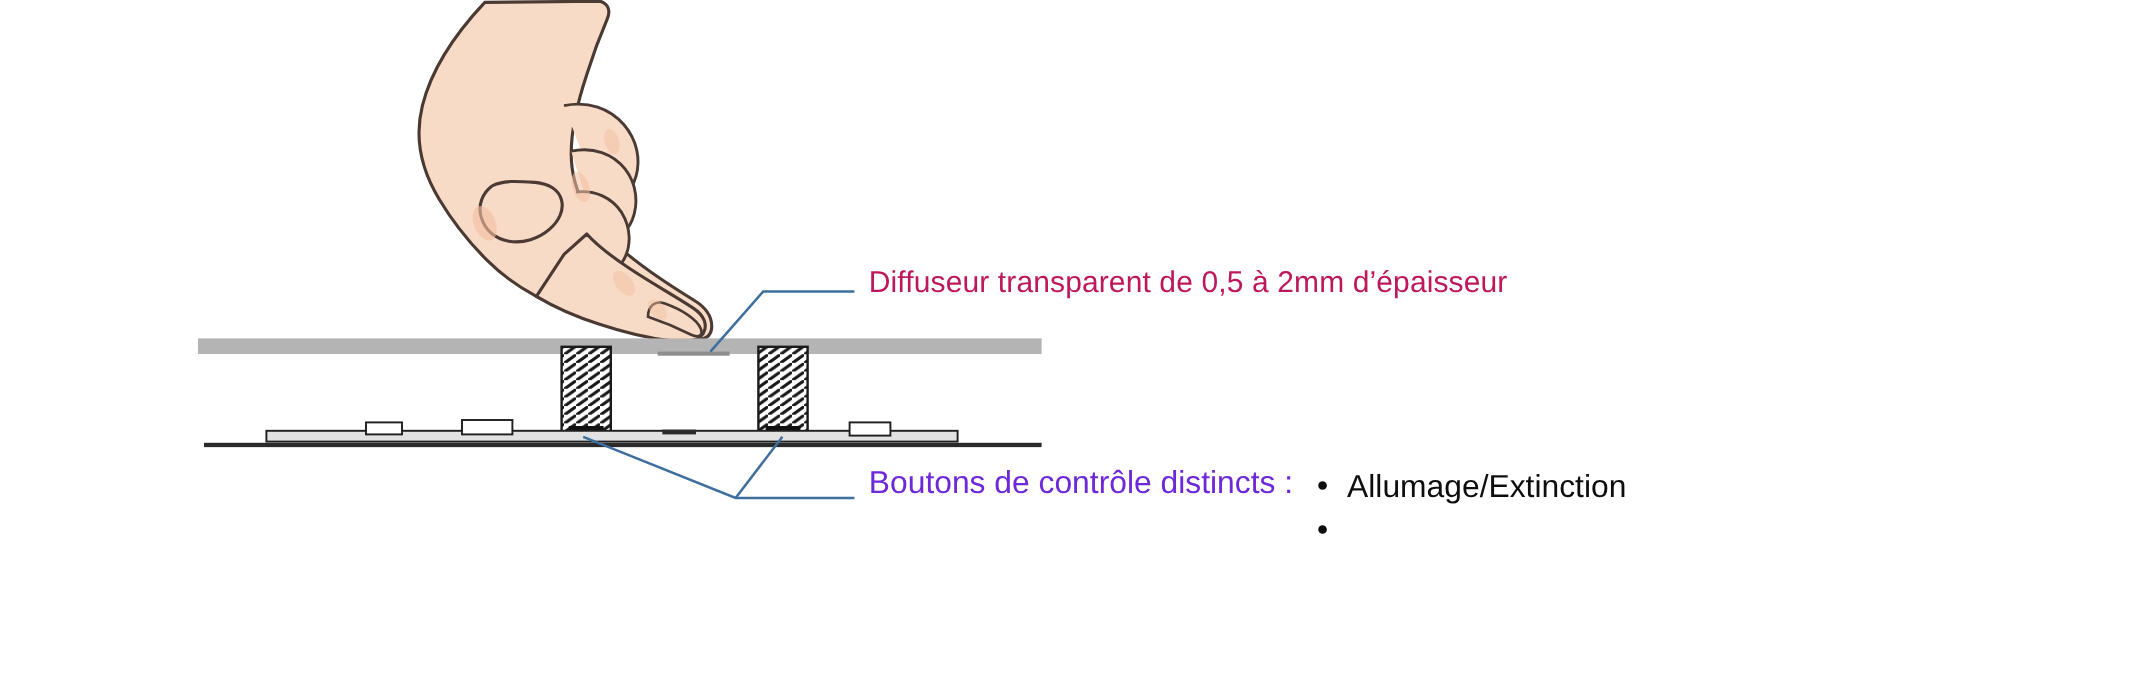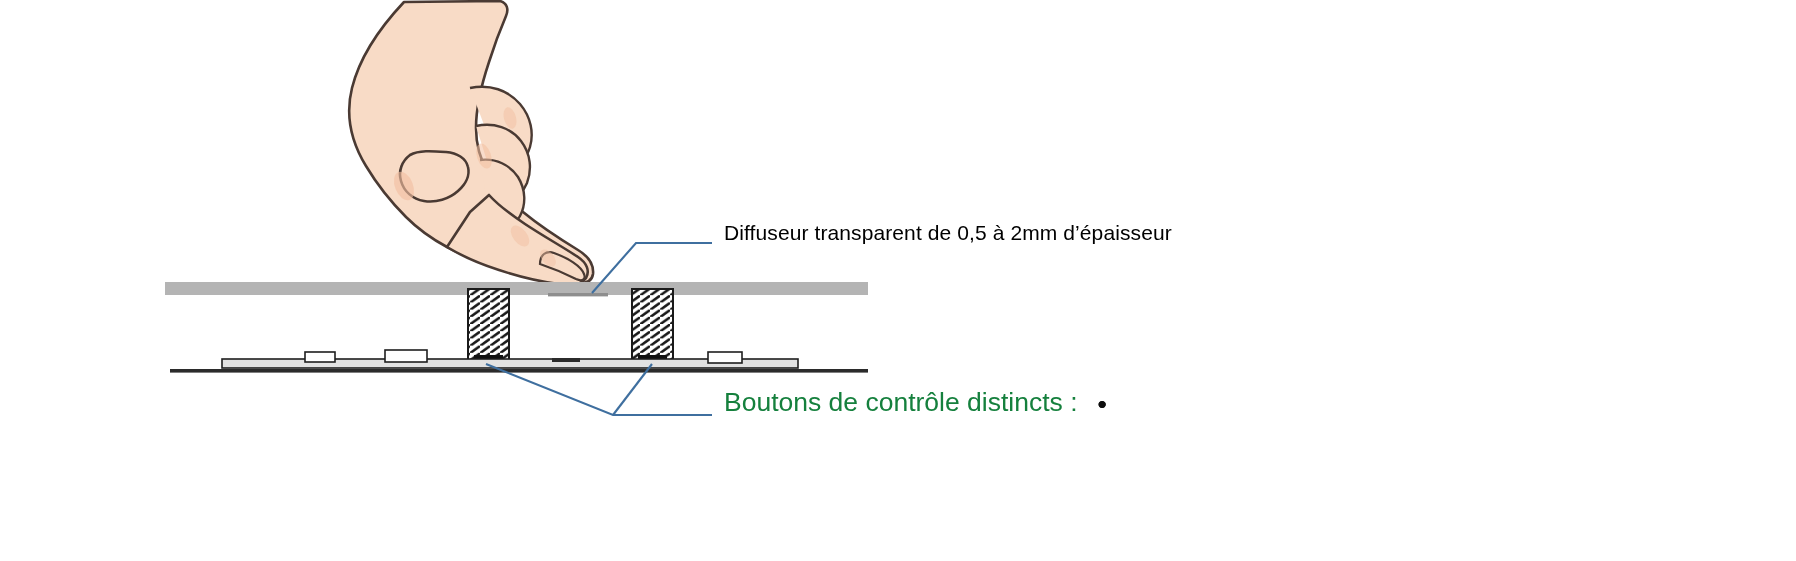--- a/index.html
+++ b/index.html
@@ -7,30 +7,30 @@
     width:1796px;height:561px;background:#ffffff;
     font-family:"Liberation Sans", sans-serif;
     -webkit-font-smoothing:antialiased;
     overflow:hidden;position:relative;
   }
   #stage{position:absolute;left:0;top:0;width:1796px;height:561px;}
   svg.layer{position:absolute;left:0;top:0;width:1796px;height:561px;overflow:visible;}
 
   .lbl{
     position:absolute;
-    color:#000000;
-    font-size:21px;
+    color:#be185d;
+    font-size:25px;
     line-height:1.05;
     white-space:nowrap;
     letter-spacing:0.1px;
   }
   #label-diffuser{left:724px;top:222px;}
 
   .btn-block{position:absolute;left:724px;top:387px;display:flex;align-items:flex-start;}
-  .btn-lead{font-size:26.5px;color:#15803d;white-space:nowrap;padding-top:0px;}
+  .btn-lead{font-size:26.5px;color:#6d28d9;white-space:nowrap;padding-top:0px;}
   .btn-list{list-style:none;margin:0;padding:0 0 0 16px;}
   .btn-list li{
     font-size:26.5px;color:#0d0d0d;white-space:nowrap;
     line-height:1.38;position:relative;padding-left:29px;
   }
   .btn-list li .bul{
     position:absolute;left:4px;top:-1px;font-size:26.5px;line-height:1.38;
   }
 </style>
 </head>
@@ -143,20 +143,21 @@
     </g>
   </svg>
 
   <div class="lbl" id="label-diffuser">Diffuseur transparent de 0,5 à 2mm d’épaisseur</div>
 
   <div class="btn-block">
     <span class="btn-lead">Boutons de contrôle distincts :</span>
     <ul class="btn-list">
       <li>
         <span class="bul">•</span>
+        <span>Allumage/Extinction</span>
       </li>
       <li>
         <span class="bul">•</span>
       </li>
     </ul>
   </div>
 
 </div>
 
 </body></html>

